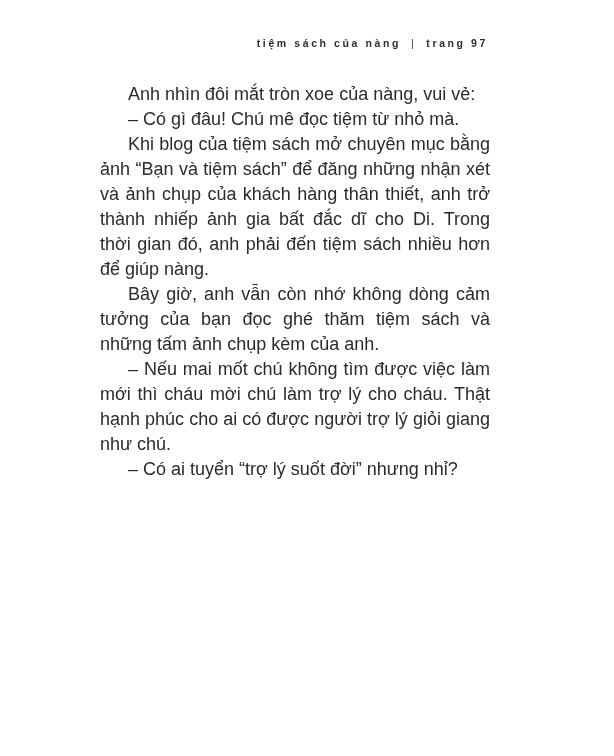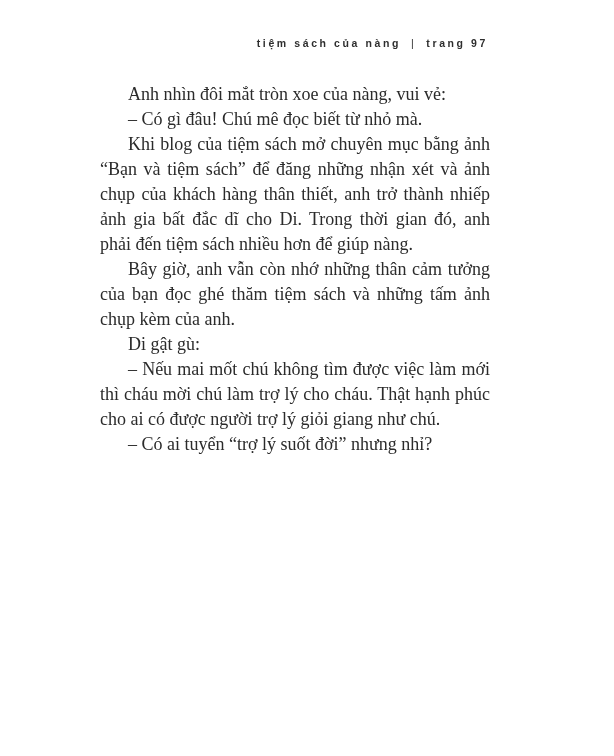--- a/index.html
+++ b/index.html
@@ -32,21 +32,21 @@
     display: inline-block;
     margin: 0 10px;
     font-weight: 400;
     color: var(--header-color, #2e2e2e);
   }
   .page-body {
     position: absolute;
     top: 82px;
     left: 100px;
     width: 390px;
-    font-family: Liberation Serif, serif;
+    font-family: Liberation Sans, sans-serif;
     font-size: 18px;
     line-height: 25px;
     color: var(--text-color, #2b2b2b);
   }
   .page-body p {
     margin: 0;
     padding: 0;
     text-indent: 28px;
     text-align: justify;
   }
@@ -56,21 +56,20 @@
 
 <div class="book-page" style="--page-bg: #ffffff; --text-color: #2b2b2b; --header-color: #2e2e2e;">
 
   <div class="running-header">
     <span>tiệm sách của nàng</span><span class="sep">|</span><span>trang 97</span>
   </div>
 
   <div class="page-body">
 
   <p>Anh nhìn đôi mắt tròn xoe của nàng, vui vẻ:</p>
-      <p>– Có gì đâu! Chú mê đọc biết từ nhỏ mà.</p>
+      <p>– Có gì đâu! Chú mê đọc tiệm từ nhỏ mà.</p>
       <p>Khi blog của tiệm sách mở chuyên mục bằng ảnh “Bạn và tiệm sách” để đăng những nhận xét và ảnh chụp của khách hàng thân thiết, anh trở thành nhiếp ảnh gia bất đắc dĩ cho Di. Trong thời gian đó, anh phải đến tiệm sách nhiều hơn để giúp nàng.</p>
-      <p>Bây giờ, anh vẫn còn nhớ những thân cảm tưởng của bạn đọc ghé thăm tiệm sách và những tấm ảnh chụp kèm của anh.</p>
-      <p>Di gật gù:</p>
+      <p>Bây giờ, anh vẫn còn nhớ không dòng cảm tưởng của bạn đọc ghé thăm tiệm sách và những tấm ảnh chụp kèm của anh.</p>
       <p>– Nếu mai mốt chú không tìm được việc làm mới thì cháu mời chú làm trợ lý cho cháu. Thật hạnh phúc cho ai có được người trợ lý giỏi giang như chú.</p>
       <p>– Có ai tuyển “trợ lý suốt đời” nhưng nhỉ?</p>
     </div>
 
 </div>
 
 </body></html>

